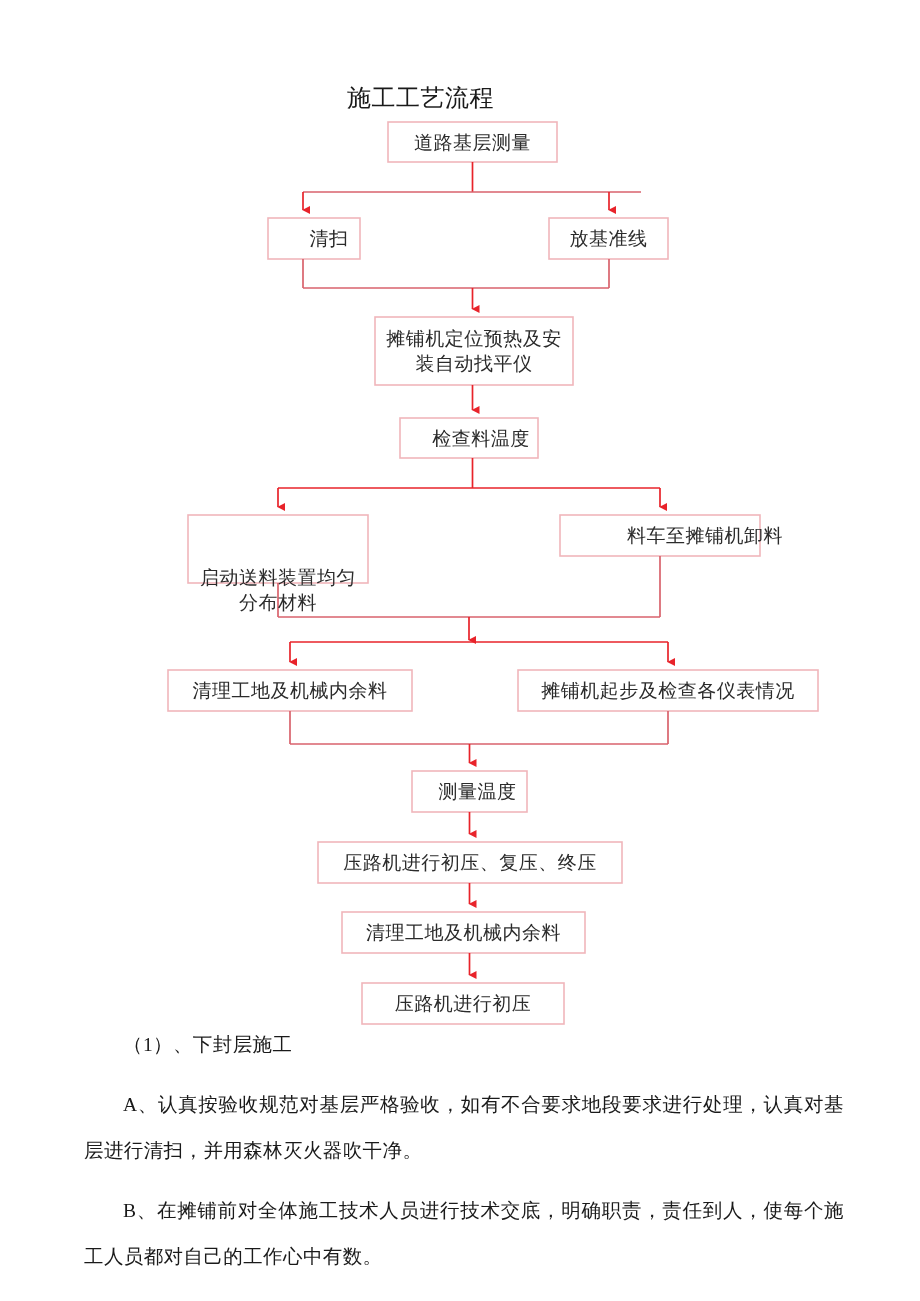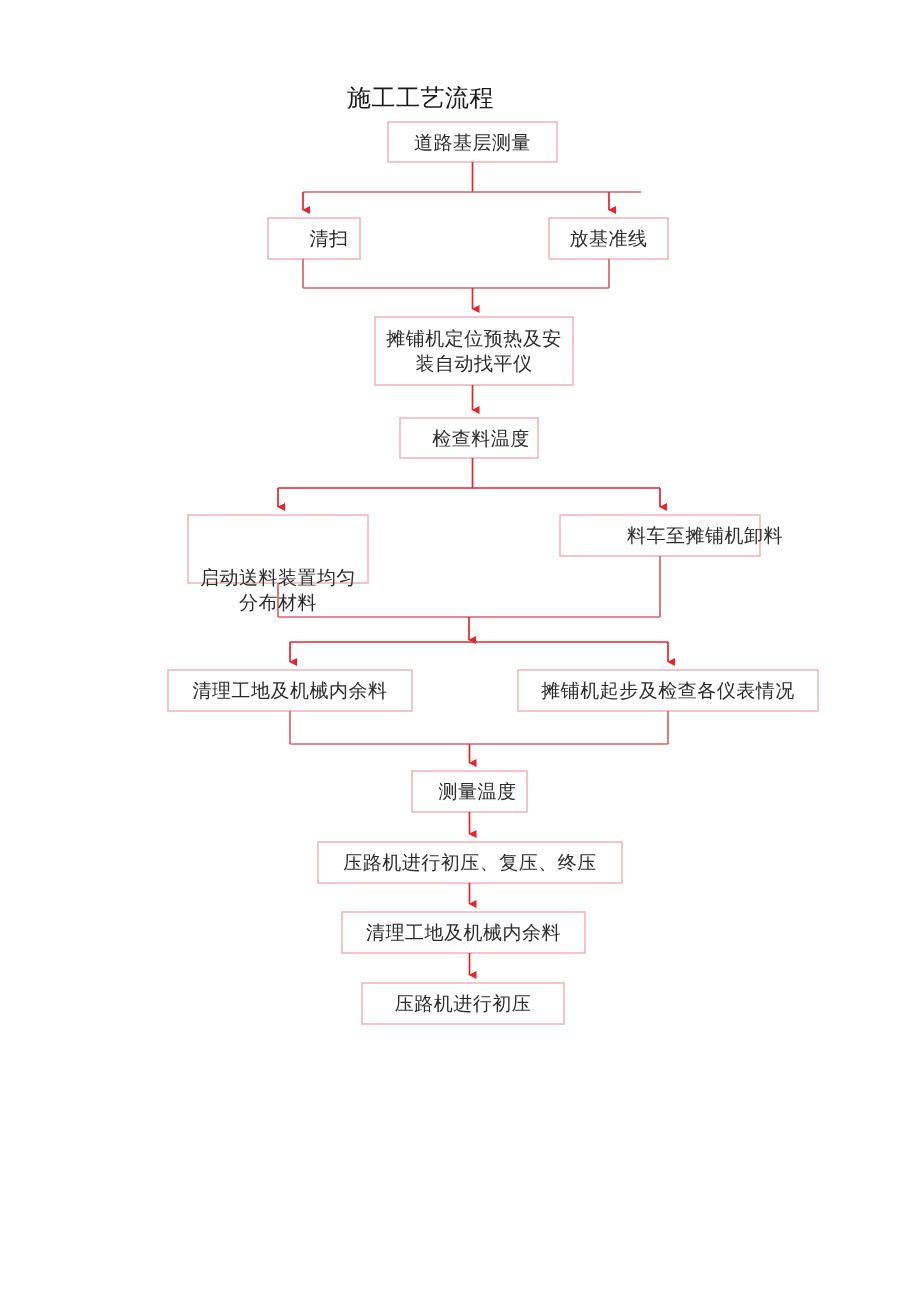--- a/index.html
+++ b/index.html
@@ -164,14 +164,19 @@
         <div class="node-label" style="left: 560px; top: 515px; width: 200px; height: 41px; margin-left: 45px;">料车至摊铺机卸料</div>
         <div class="node-label" style="left: 168px; top: 670px; width: 244px; height: 41px;">清理工地及机械内余料</div>
         <div class="node-label" style="left: 518px; top: 670px; width: 300px; height: 41px;">摊铺机起步及检查各仪表情况</div>
         <div class="node-label" style="left: 412px; top: 771px; width: 115px; height: 41px; padding-left: 8px;">测量温度</div>
         <div class="node-label" style="left: 318px; top: 842px; width: 304px; height: 41px;">压路机进行初压、复压、终压</div>
         <div class="node-label" style="left: 342px; top: 912px; width: 243px; height: 41px;">清理工地及机械内余料</div>
         <div class="node-label" style="left: 362px; top: 983px; width: 202px; height: 41px;">压路机进行初压</div>
       </div>
   </div>
 
+  <div class="body-text">
+    <p class="para p1"><span class="indent"></span><span>（1）、下封层施工</span></p>
+    <p class="para p2"><span class="indent"></span><span>A、认真按验收规范对基层严格验收，如有不合要求地段要求进行处理，认真对基层进行清扫，并用森林灭火器吹干净。</span></p>
+    <p class="para p3"><span class="indent"></span><span>B、在摊铺前对全体施工技术人员进行技术交底，明确职责，责任到人，使每个施工人员都对自己的工作心中有数。</span></p>
+  </div>
 
 </div>
 
 </body></html>

